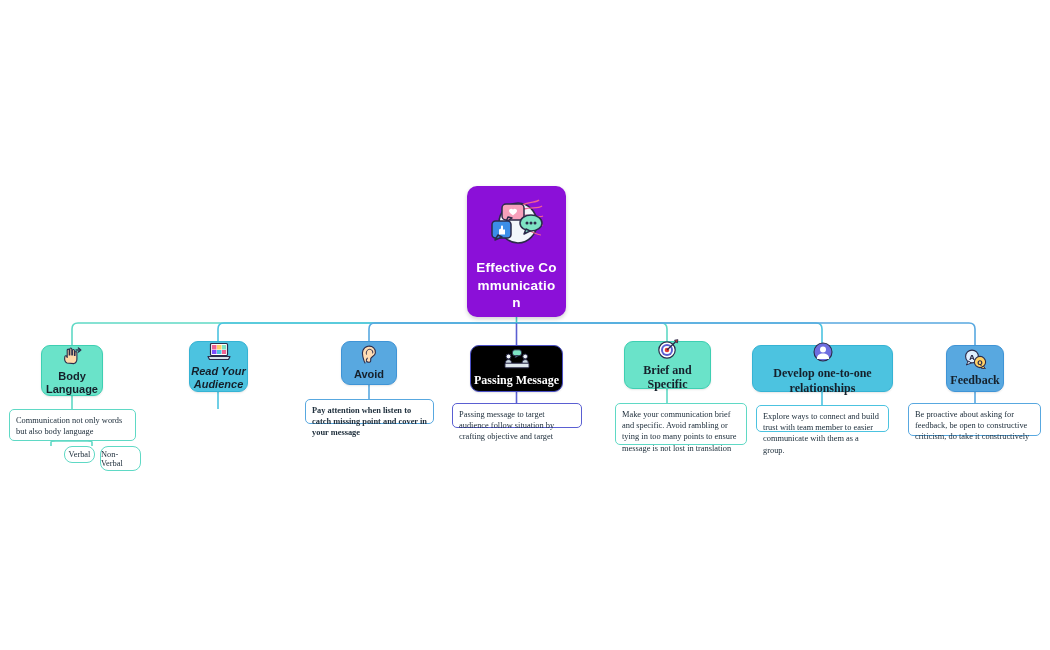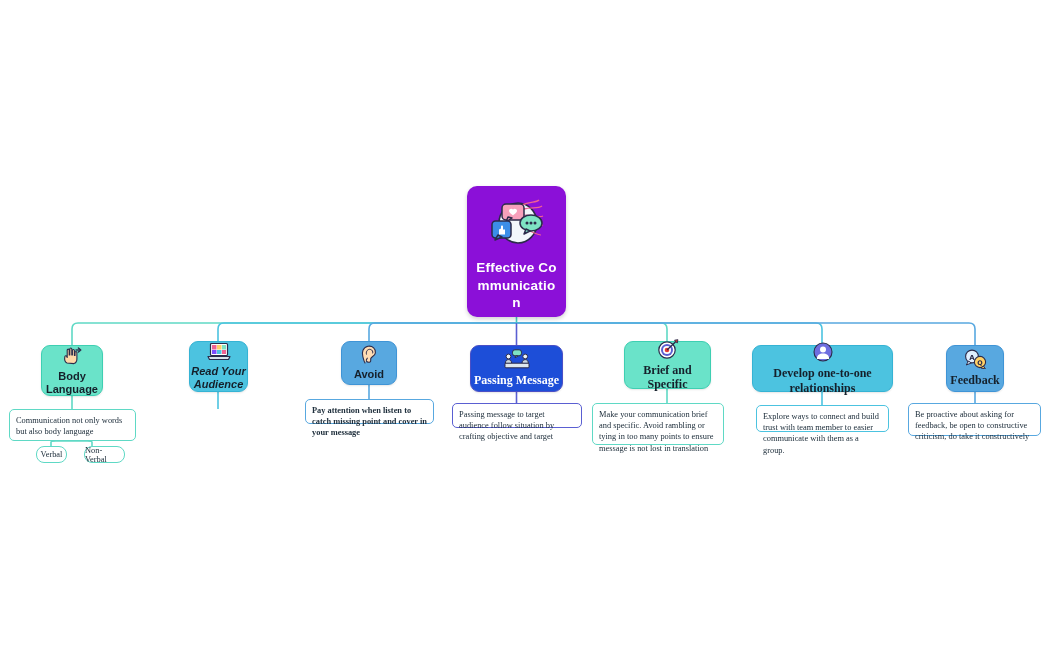--- a/index.html
+++ b/index.html
@@ -73,20 +73,21 @@
   .sub {
     position: absolute;
     background: #ffffff;
     border-radius: 8px;
     font-family: "Liberation Serif", serif;
     font-size: 8.4px;
     color: #20303d;
     display: flex;
     align-items: center;
     justify-content: center;
+    margin-left: 28px;
   }
 </style>
 </head>
 <body>
 
 <div id="canvas">
 
   <svg id="wires" viewBox="0 0 1050 650">
 
     <path d="M516.5 317 V 323" stroke="#45c9c3" stroke-width="1.6" fill="none"></path>
@@ -147,21 +148,21 @@
 
         <rect x="4" y="22" width="19" height="17" rx="3.5" fill="#3c8ee8" stroke="#2b2b4a" stroke-width="1.5"></rect>
         <path d="M10 36 l-3 5 7 -3 z" fill="#3c8ee8" stroke="#2b2b4a" stroke-width="1.5" stroke-linejoin="round"></path>
         <path d="M11 30.5 v5 h6 v-5 h-2 v-3 c0 -1.3 -2 -1.3 -2 0 v2 z" fill="#ffffff"></path>
       </svg>
     </span>
     <span class="lbl">Effective Communication</span>
   </div>
   <div class="desc" style="left:9px; top:409px; width:127px; height:32px; border:1px solid #5fd9c5;">Communication not only words but also body language</div>
   <div class="sub" style="left:36px; top:446px; width:31px; height:17px; border:1px solid #5fd9c5;">Verbal</div>
-  <div class="sub" style="left:84px; top:446px; width:41px; height:17px; border:1px solid #5fd9c5;">Non-Verbal</div>
+  <div class="sub" style="left:72px; top:446px; width:41px; height:25px; border:1px solid #5fd9c5;">Non-Verbal</div>
 
   <div class="node branch" id="b2" style="left:189px; top:341px; width:59px; height:51px; background:#4cc3e0; border:1px solid #35b3d4;font-style:italic;">
     <span class="ico">
       <svg width="24" height="19" viewBox="0 0 24 19">
         <rect x="3.5" y="1.5" width="17" height="12" rx="1" fill="#ffffff" stroke="#2b2b4a" stroke-width="1.2"></rect>
         <rect x="5" y="3" width="4.5" height="4.5" fill="#f06292"></rect>
         <rect x="10" y="3" width="4.5" height="4.5" fill="#ffd166"></rect>
         <rect x="15" y="3" width="4" height="4.5" fill="#7ee3c4"></rect>
         <rect x="5" y="8" width="4.5" height="4" fill="#7c4dff"></rect>
         <rect x="10" y="8" width="4.5" height="4" fill="#4cc3e0"></rect>
@@ -176,21 +177,21 @@
     <span class="ico">
       <svg width="17" height="19" viewBox="0 0 17 19">
         <path d="M4 18 c-1.4 -2.6 -1.6 -4.4 -2.2 -6.6 C .6 7.5 1.8 2.2 7 1.3 c4.6 -.8 8 2.6 7.4 6.6 -.5 3.3 -4 3.6 -4.6 5.6 -.4 1.4 .6 2.6 -.8 3.4 -1.2 .7 -3 .3 -3.6 -1 -.5 -1.2 .4 -2 .9 -2.7" fill="#ffdcb3" stroke="#2b2b4a" stroke-width="1.1" stroke-linejoin="round" stroke-linecap="round"></path>
         <path d="M5.5 9.5 c-.8 -3.4 1.4 -5.6 3.8 -5.1 2 .4 3 2.3 2.3 4" fill="none" stroke="#2b2b4a" stroke-width="1"></path>
       </svg>
     </span>
     <span class="lbl">Avoid</span>
   </div>
   <div class="desc" style="left:305px; top:399px; width:129px; height:25px; border:1px solid #58a8e0;font-weight:bold;">Pay attention when listen to catch missing point and cover in your message</div>
 
-  <div class="node branch serif" id="b4" style="left:470px; top:345px; width:93px; height:47px; background:#1d4ed8; border:1px solid #4a4fc6; color:#ffffff;">
+  <div class="node branch serif" id="b4" style="left:470px; top:345px; width:93px; height:47px; background:#000000; border:1px solid #4a4fc6; color:#ffffff;">
     <span class="ico">
       <svg width="26" height="20" viewBox="0 0 26 20">
         <rect x="8.5" y="0.8" width="9" height="6" rx="2.4" fill="#7ee3c4" stroke="#2b2b4a" stroke-width="1"></rect>
         <path d="M12 6.5 l-1 2.3 3 -1.8 z" fill="#7ee3c4" stroke="#2b2b4a" stroke-width=".9" stroke-linejoin="round"></path>
         <circle cx="4.5" cy="7.5" r="2.4" fill="#eef3f7" stroke="#2b2b4a" stroke-width="1"></circle>
         <path d="M1.3 14.5 c0 -2.6 1.4 -3.9 3.2 -3.9 1.8 0 3.2 1.3 3.2 3.9 z" fill="#c9d6e0" stroke="#2b2b4a" stroke-width="1"></path>
         <circle cx="21.2" cy="7.5" r="2.4" fill="#eef3f7" stroke="#2b2b4a" stroke-width="1"></circle>
         <path d="M18 14.5 c0 -2.6 1.4 -3.9 3.2 -3.9 1.8 0 3.2 1.3 3.2 3.9 z" fill="#c9d6e0" stroke="#2b2b4a" stroke-width="1"></path>
         <rect x="1" y="14.2" width="24" height="4.6" rx="1" fill="#dfe8ef" stroke="#2b2b4a" stroke-width="1"></rect>
       </svg>
@@ -205,21 +206,21 @@
         <circle cx="10" cy="11" r="8.2" fill="#ffffff" stroke="#2b2b4a" stroke-width="1.2"></circle>
         <circle cx="10" cy="11" r="6" fill="#5a5fd2"></circle>
         <circle cx="10" cy="11" r="4" fill="#ffffff"></circle>
         <circle cx="10" cy="11" r="2.3" fill="#e53935"></circle>
         <path d="M10 11 L20 1.5" stroke="#2b2b4a" stroke-width="1.3"></path>
         <path d="M17.5 1.2 l3.4 -.5 -.6 3.4 z" fill="#e53935" stroke="#2b2b4a" stroke-width=".9" stroke-linejoin="round"></path>
       </svg>
     </span>
     <span class="lbl">Brief and Specific</span>
   </div>
-  <div class="desc" style="left:592px; top:403px; width:132px; height:42px; border:1px solid #5fd9c5;">Make your communication brief and specific. Avoid rambling or tying in too many points to ensure message is not lost in translation</div>
+  <div class="desc" style="left:615px; top:403px; width:132px; height:42px; border:1px solid #5fd9c5;">Make your communication brief and specific. Avoid rambling or tying in too many points to ensure message is not lost in translation</div>
 
   <div class="node branch serif" id="b6" style="left:752px; top:345px; width:141px; height:47px; background:#4cc3e0; border:1px solid #35b3d4;">
     <span class="ico">
       <svg width="20" height="20" viewBox="0 0 20 20">
         <circle cx="10" cy="10" r="9" fill="#6e6ee0" stroke="#2b2b4a" stroke-width="1.1"></circle>
         <circle cx="10" cy="7.6" r="3" fill="#ffffff"></circle>
         <path d="M3.8 17 c0 -3.8 2.8 -5.5 6.2 -5.5 3.4 0 6.2 1.7 6.2 5.5 z" fill="#ffffff"></path>
       </svg>
     </span>
     <span class="lbl">Develop one-to-one relationships</span>

